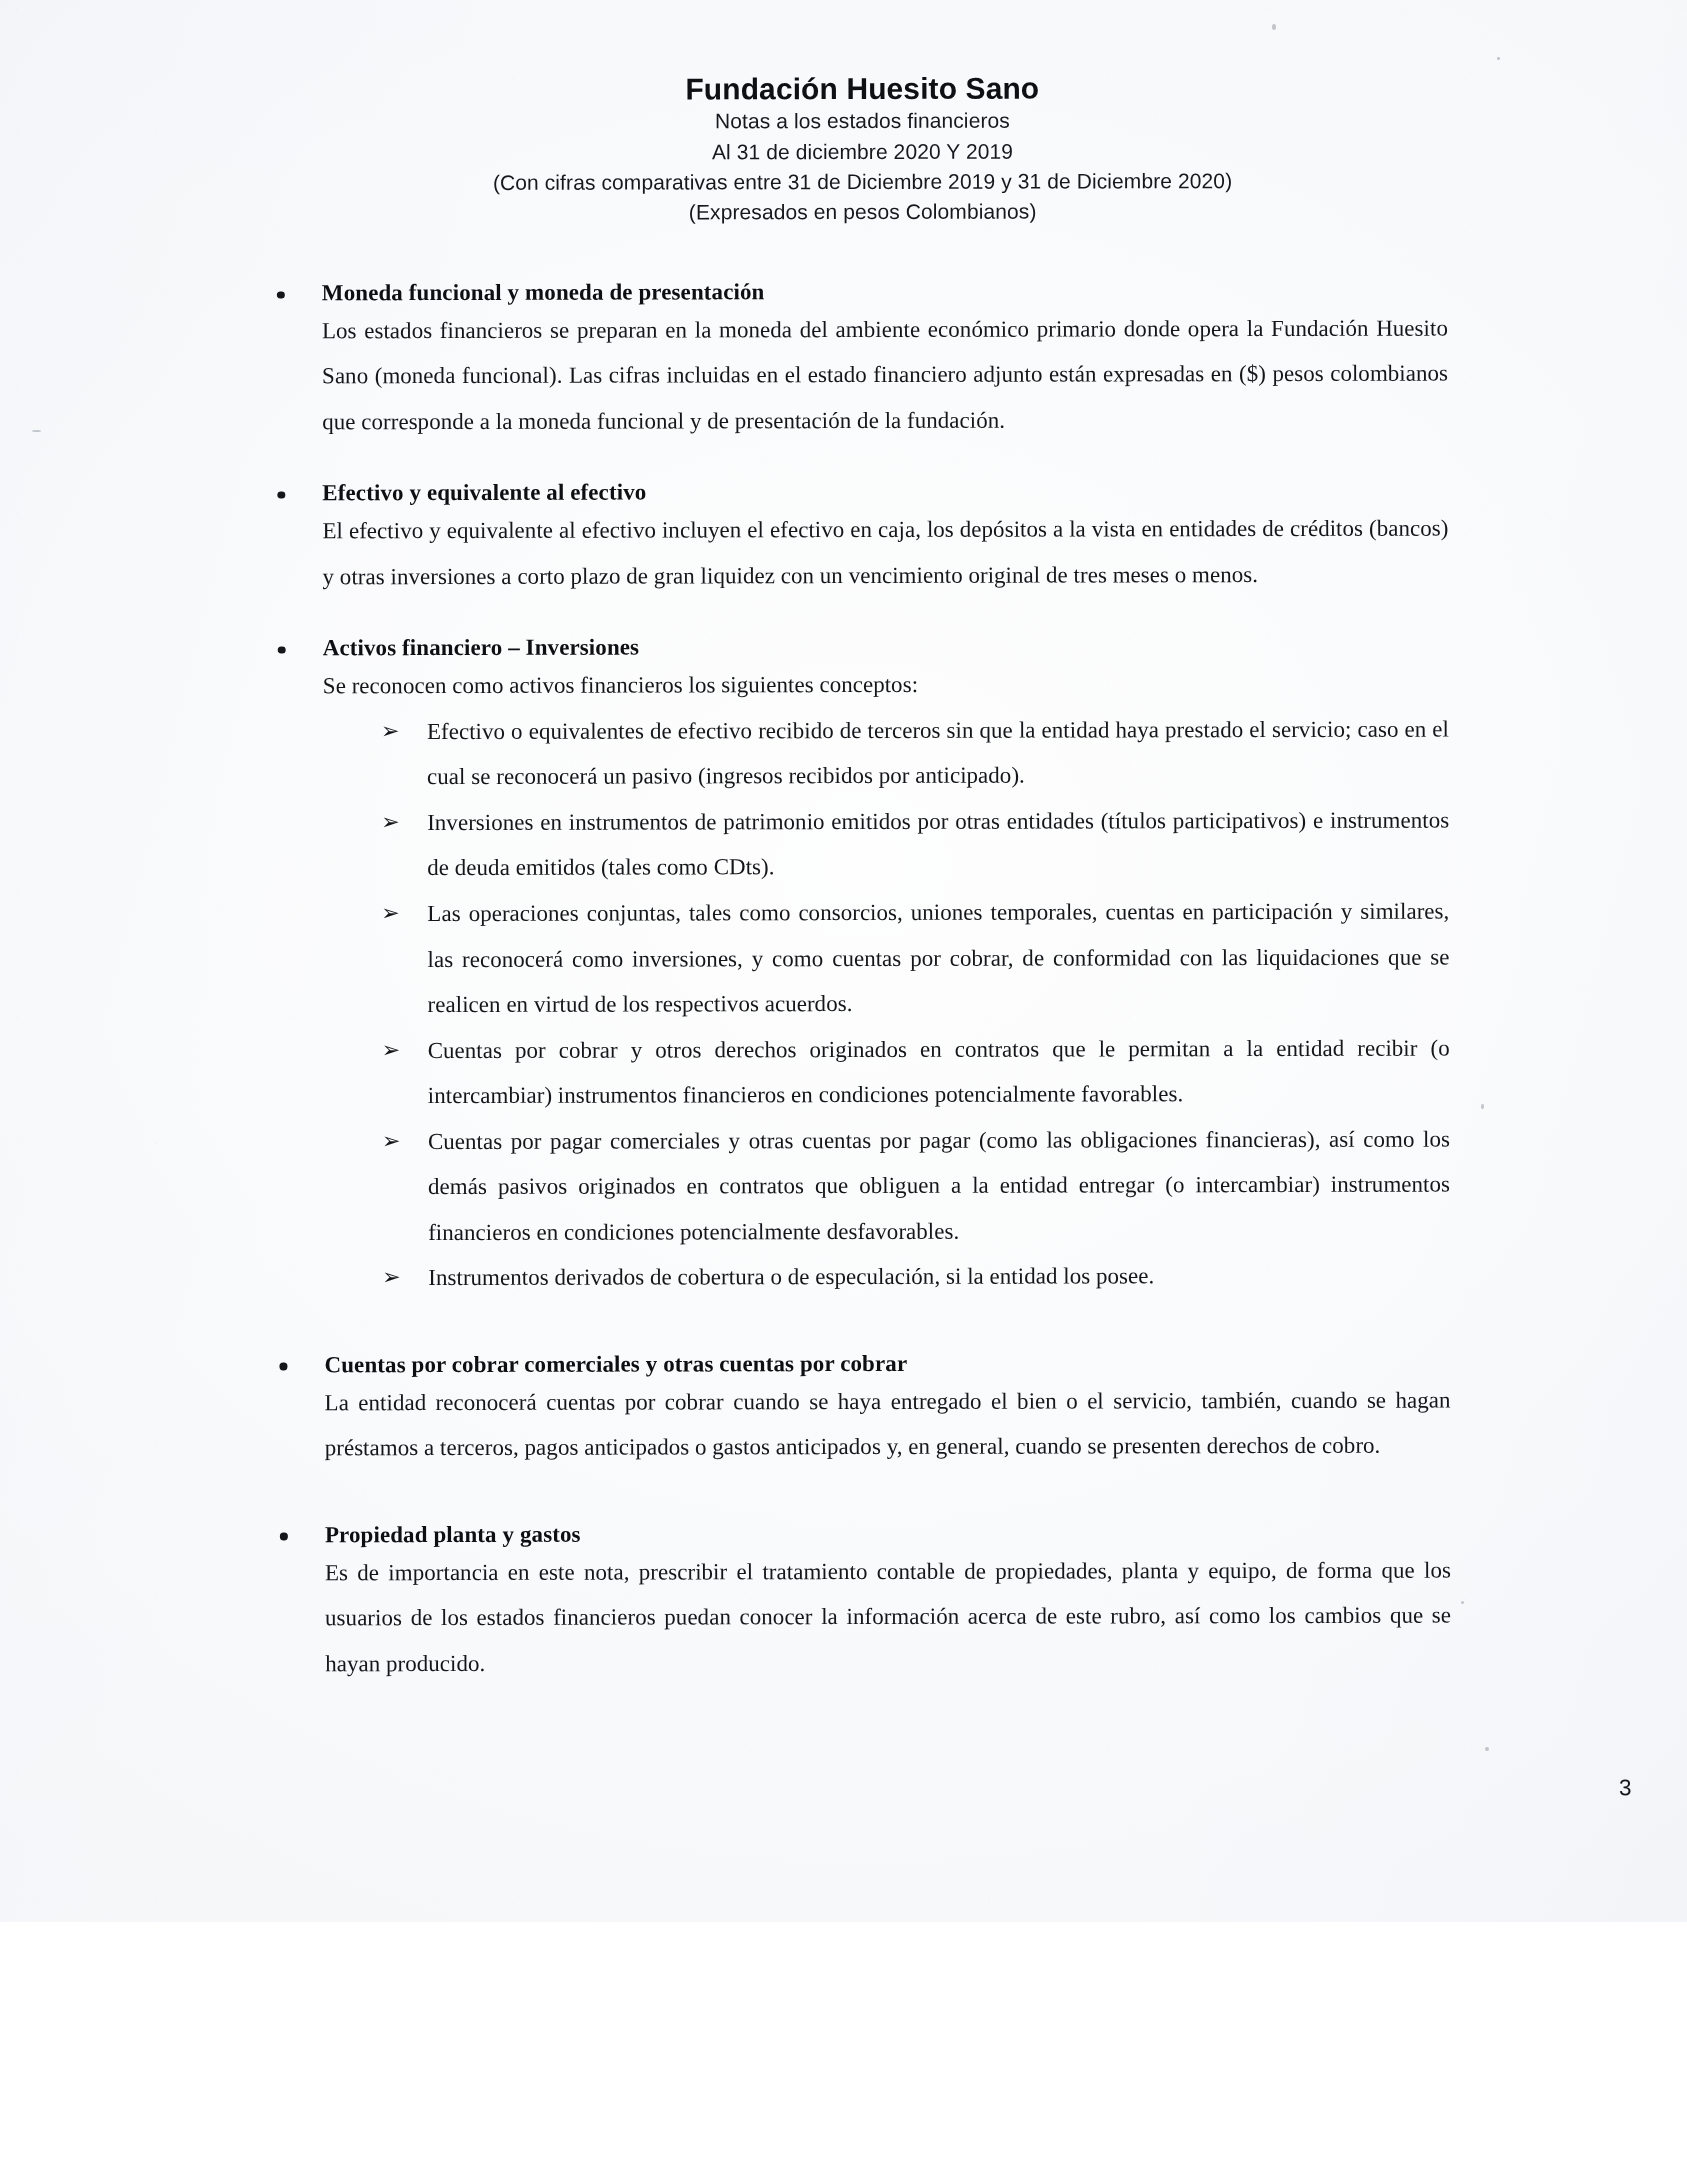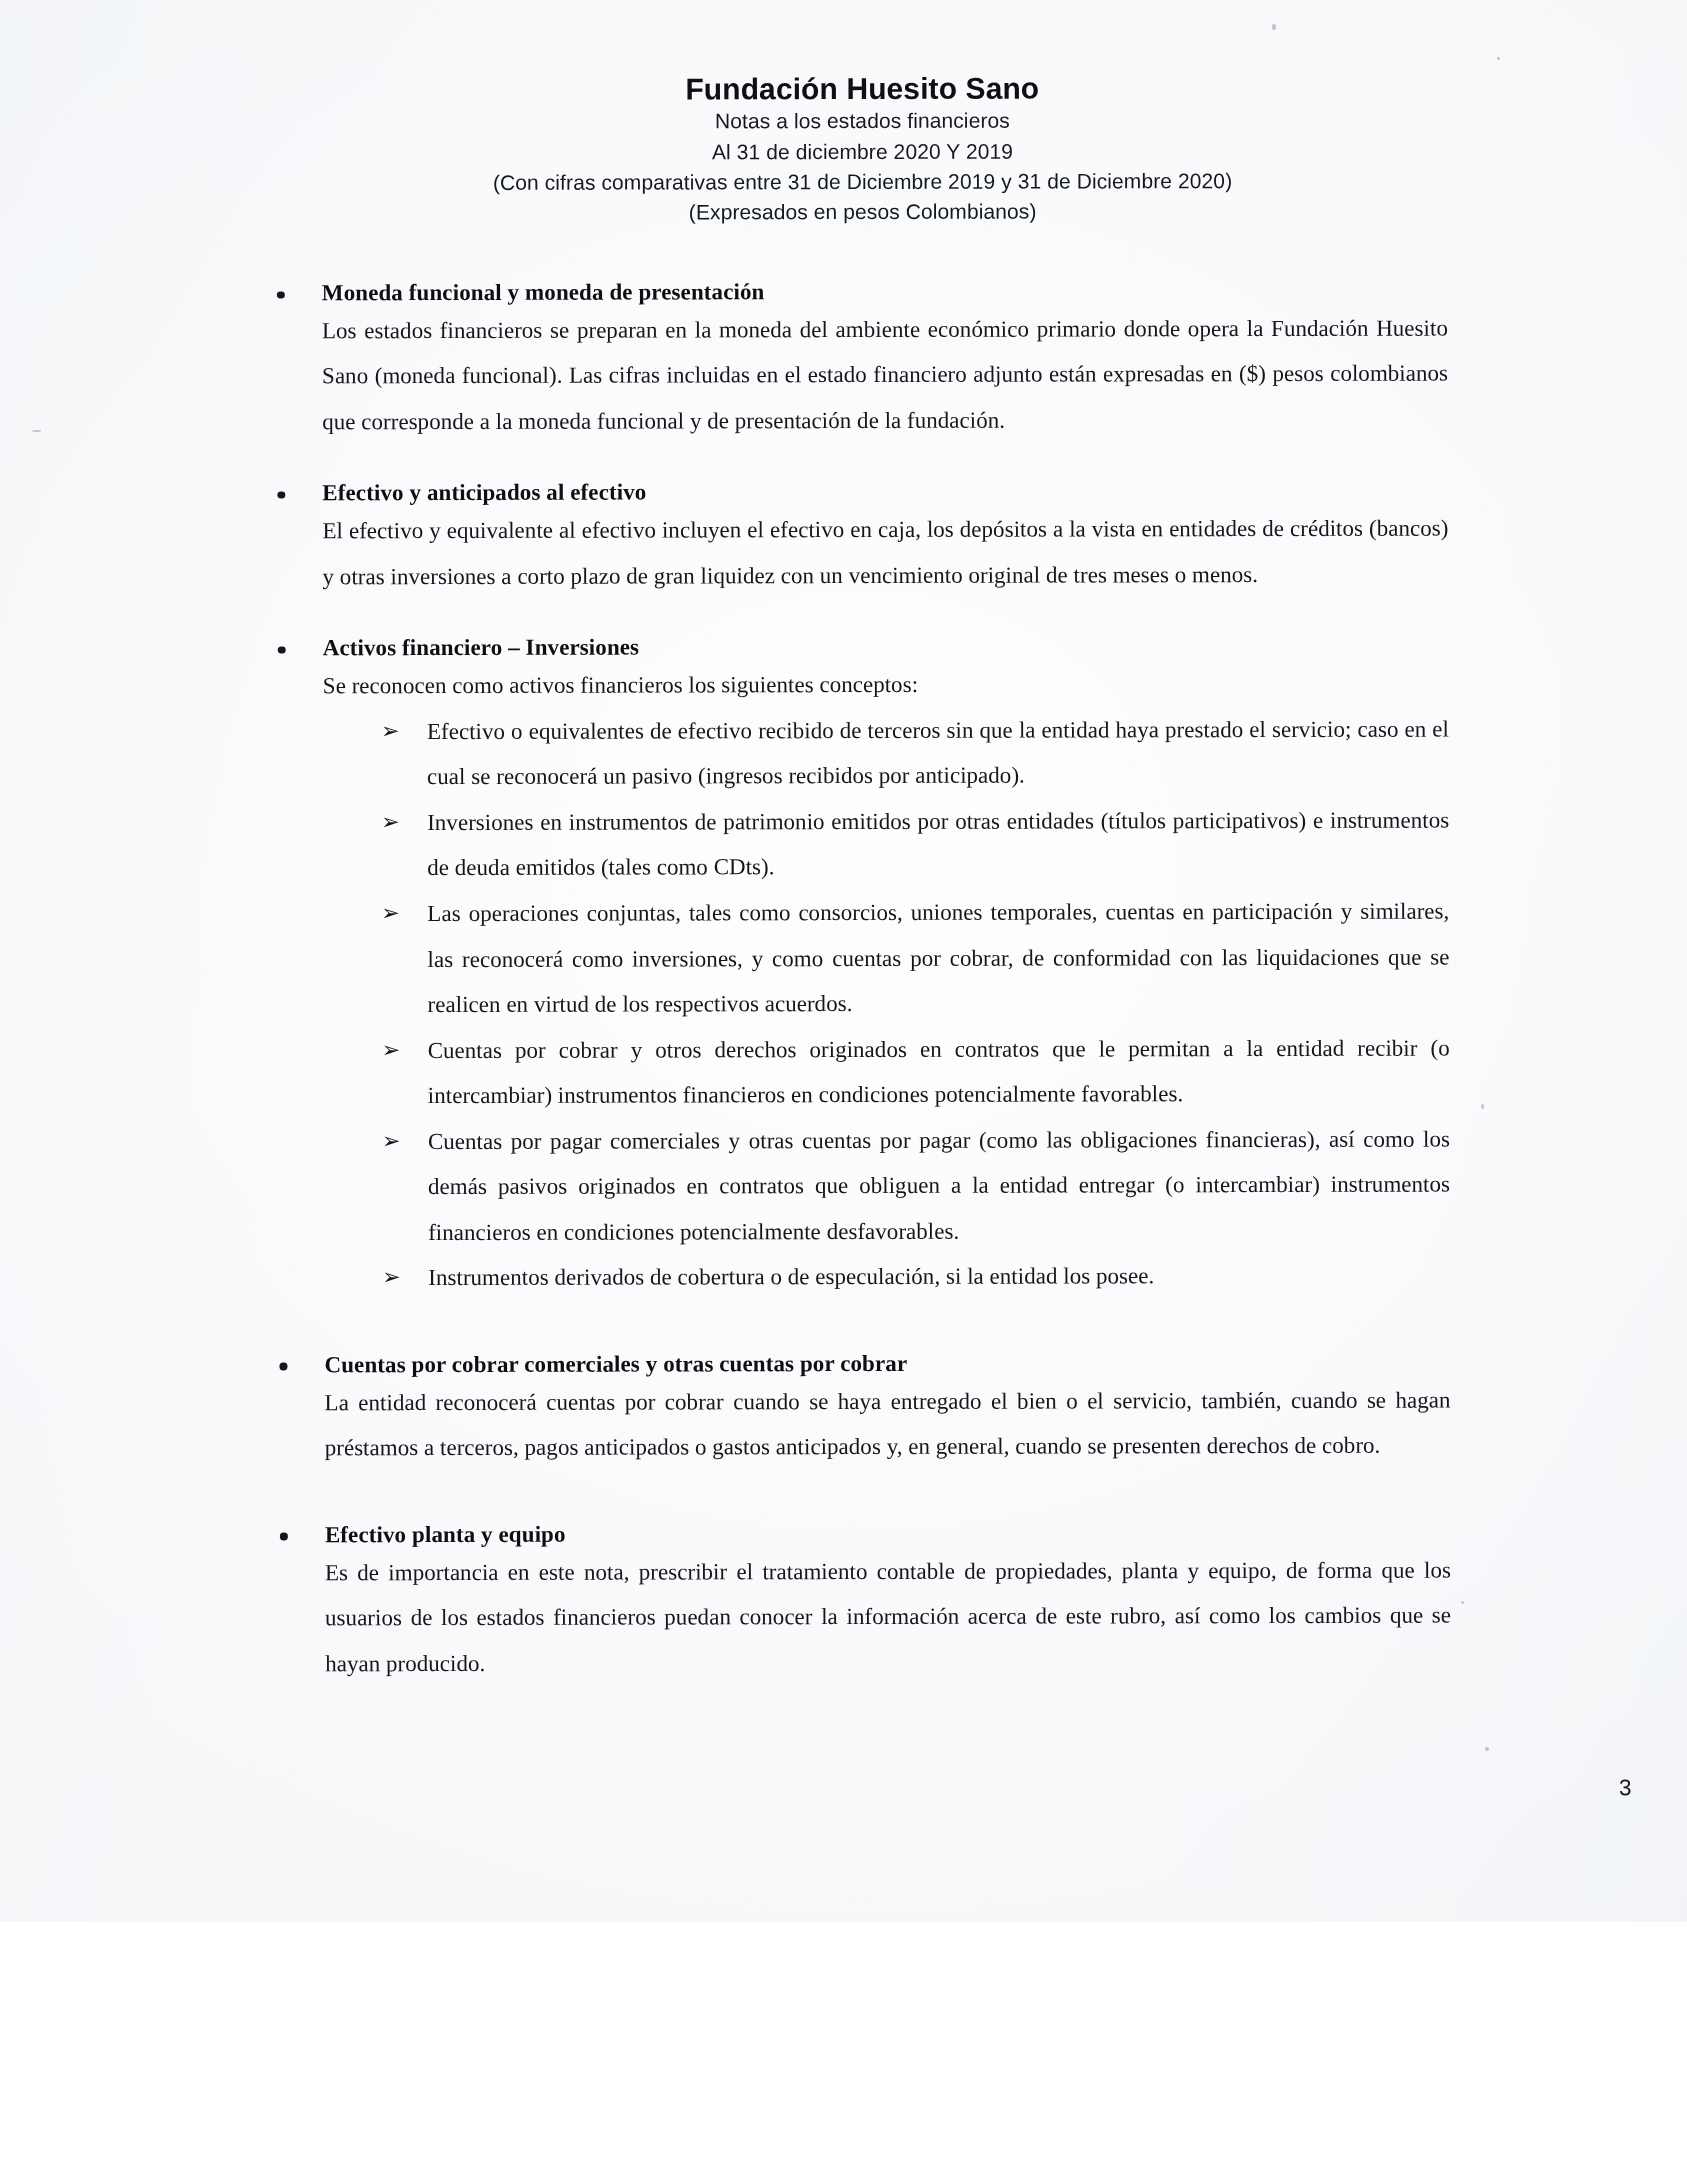--- a/index.html
+++ b/index.html
@@ -191,21 +191,21 @@
           <span>Moneda funcional y moneda de presentación</span>
         </div>
         <div class="para">Los estados financieros se preparan en la moneda del ambiente económico primario donde opera la Fundación Huesito Sano (moneda funcional). Las cifras incluidas en el estado financiero adjunto están expresadas en ($) pesos colombianos que corresponde a la moneda funcional y de presentación de la fundación.</div>
       </div>
 
       <div class="gap-md"></div>
 
       <div class="sec">
         <div class="sec-head">
           <span class="dot"></span>
-          <span>Efectivo y anticipados al efectivo</span>
+          <span>Efectivo y equivalente al efectivo</span>
         </div>
         <div class="para">El efectivo y equivalente al efectivo incluyen el efectivo en caja, los depósitos a la vista en entidades  de créditos (bancos) y otras inversiones a corto plazo de gran liquidez con un vencimiento original de tres meses o menos.</div>
       </div>
 
       <div class="gap-md"></div>
 
       <div class="sec">
         <div class="sec-head">
           <span class="dot"></span>
           <span>Activos financiero – Inversiones</span>
@@ -248,21 +248,21 @@
           <span>Cuentas por cobrar comerciales y otras cuentas por cobrar</span>
         </div>
         <div class="para">La entidad reconocerá cuentas por cobrar cuando se haya entregado el bien o el servicio, también, cuando se  hagan préstamos a terceros, pagos anticipados o gastos anticipados y, en general, cuando se presenten derechos de cobro.</div>
       </div>
 
       <div class="gap-lg"></div>
 
       <div class="sec">
         <div class="sec-head">
           <span class="dot"></span>
-          <span>Efectivo planta y equipo</span>
+          <span>Propiedad planta y gastos</span>
         </div>
         <div class="para">Es de importancia en este nota, prescribir el tratamiento contable de propiedades, planta y equipo, de forma que los usuarios de los estados financieros puedan conocer la información acerca de este rubro, así como los cambios que se hayan producido.</div>
       </div>
 
     </div>
 
     <div class="page-number">3</div>
 
   </div>
 </div>

